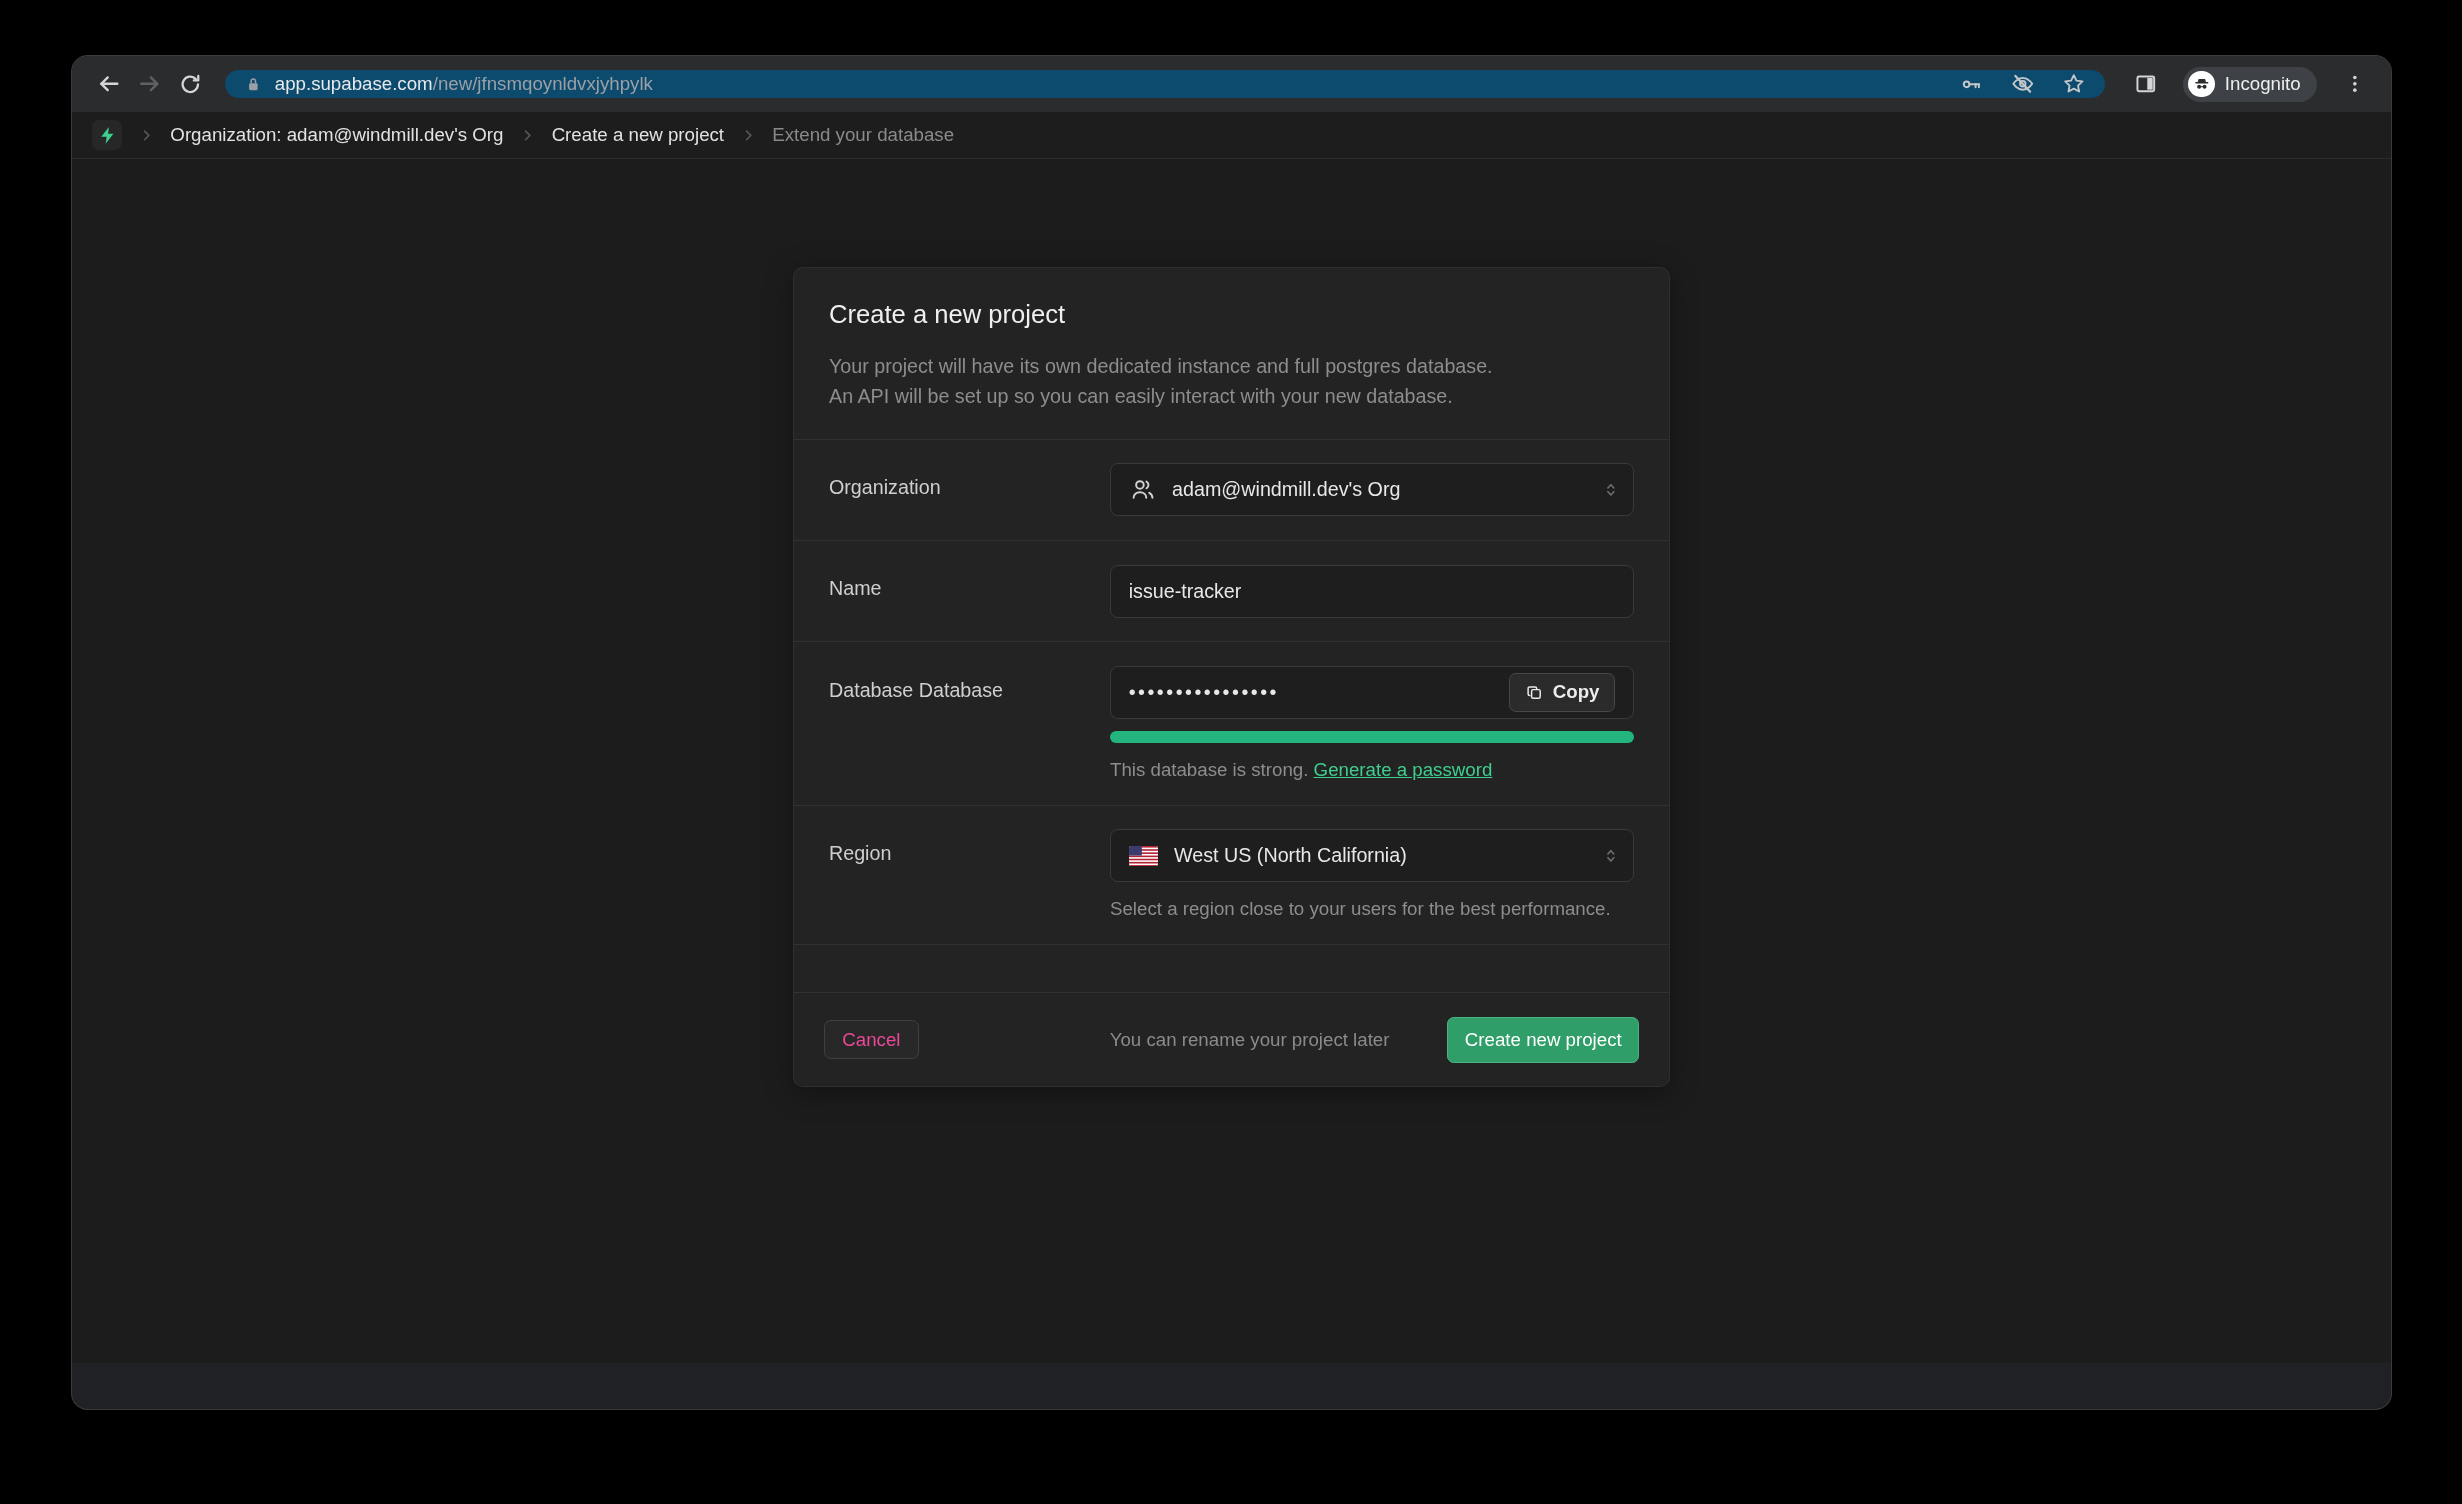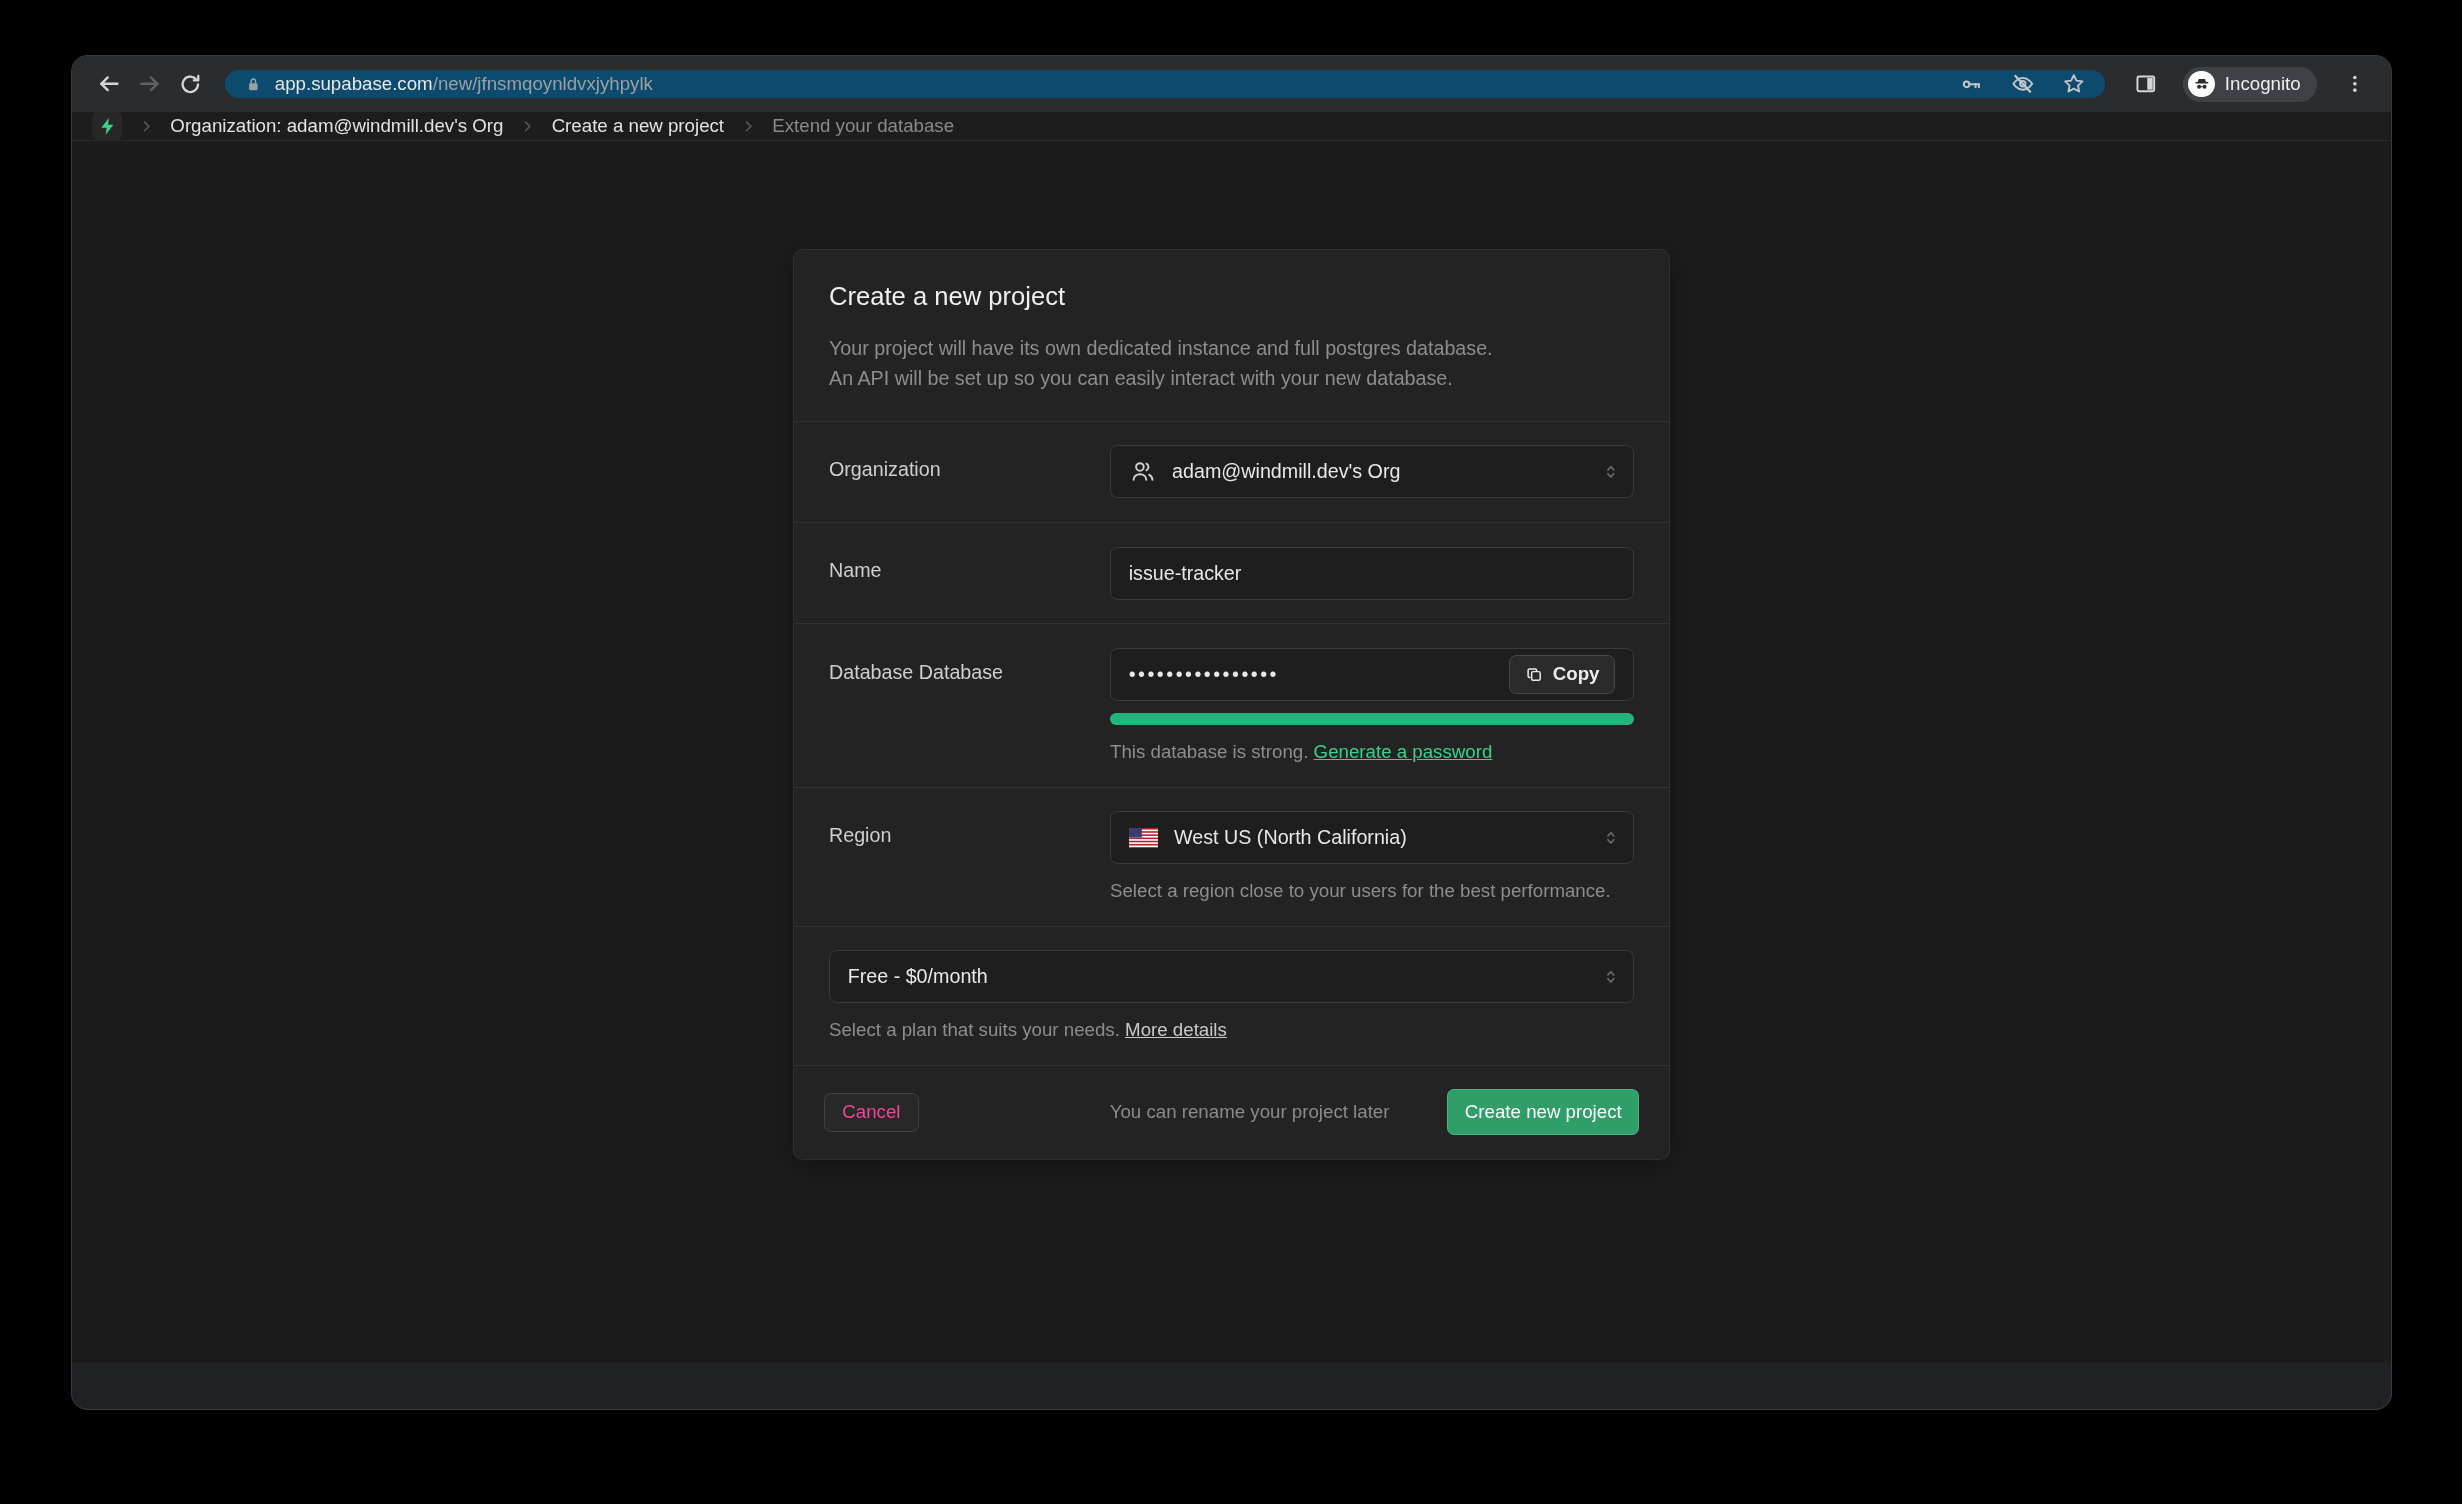--- a/index.html
+++ b/index.html
@@ -44,21 +44,21 @@
   .toolbar-right { display:flex; align-items:center; gap:17.7px; margin-left:5.9px; flex:none; }
   .incognito-badge { height:35px; background:#3e4247; border-radius:17.7px; display:flex;
                      align-items:center; gap:9.9px; padding:0 15.8px 0 4.9px; }
   .spy-circle { width:26.6px; height:26.6px; background:#fff; border-radius:50%;
                 display:flex; align-items:center; justify-content:center; }
   .incognito-label { font-size:18.7px; color:#eceef0; font-weight:500; }
   .kebab { color:#d3d5d7; }
 
   
   .page { height:1251px; background:#1c1c1c; overflow:hidden; }
-  .breadcrumb-bar { height:29px; background:#1d1d1d; border-bottom:1px solid #2b2b2b;
+  .breadcrumb-bar { height:47px; background:#1d1d1d; border-bottom:1px solid #2b2b2b;
                     display:flex; align-items:center; padding:0 19.7px; gap:16.7px; }
   .bc-logo { width:30.5px; height:30.5px; background:#272727; border-radius:6.9px;
              display:flex; align-items:center; justify-content:center; flex:none; }
   .bc-sep { color:#565656; display:flex; }
   .crumb { font-size:18.7px; color:#e2e2e2; white-space:nowrap; }
   .crumb.muted { color:#8a8a8a; }
 
   
   .card { width:877px; margin:108px auto 0; background:#232323;
           border:1px solid rgba(255,255,255,0.055); border-radius:9.9px;
@@ -319,35 +319,20 @@
                     <path d="M8 14.5 l4 4.5 4-4.5"></path>
                   </svg>
               </span>
             </div>
             <div class="helper">Select a region close to your users for the best performance.</div>
           </div>
         </div>
         <div class="divider"></div>
 
         <div class="row">
-          <div class="row-control">
-            <div class="field">
-              <span class="value">Free - $0/month</span>
-              <span class="caret">
-                <svg width="17.7" height="17.7" viewBox="0 0 24 24" fill="none" stroke="currentColor" stroke-width="2.2" stroke-linecap="round" stroke-linejoin="round">
-                    <path d="M8 9.5 l4-4.5 4 4.5"></path>
-                    <path d="M8 14.5 l4 4.5 4-4.5"></path>
-                  </svg>
-              </span>
-            </div>
-            <div class="helper">
-              <span>Select a plan that suits your needs.</span>
-              <span class="link-light">More details</span>
-            </div>
-          </div>
         </div>
 
         <div class="card-footer">
           <div class="btn-cancel">Cancel</div>
           <div class="footer-right">
             <span class="footer-note">You can rename your project later</span>
             <div class="btn-submit" style="background:#2f9e68;">Create new project</div>
           </div>
         </div>
       </div>

